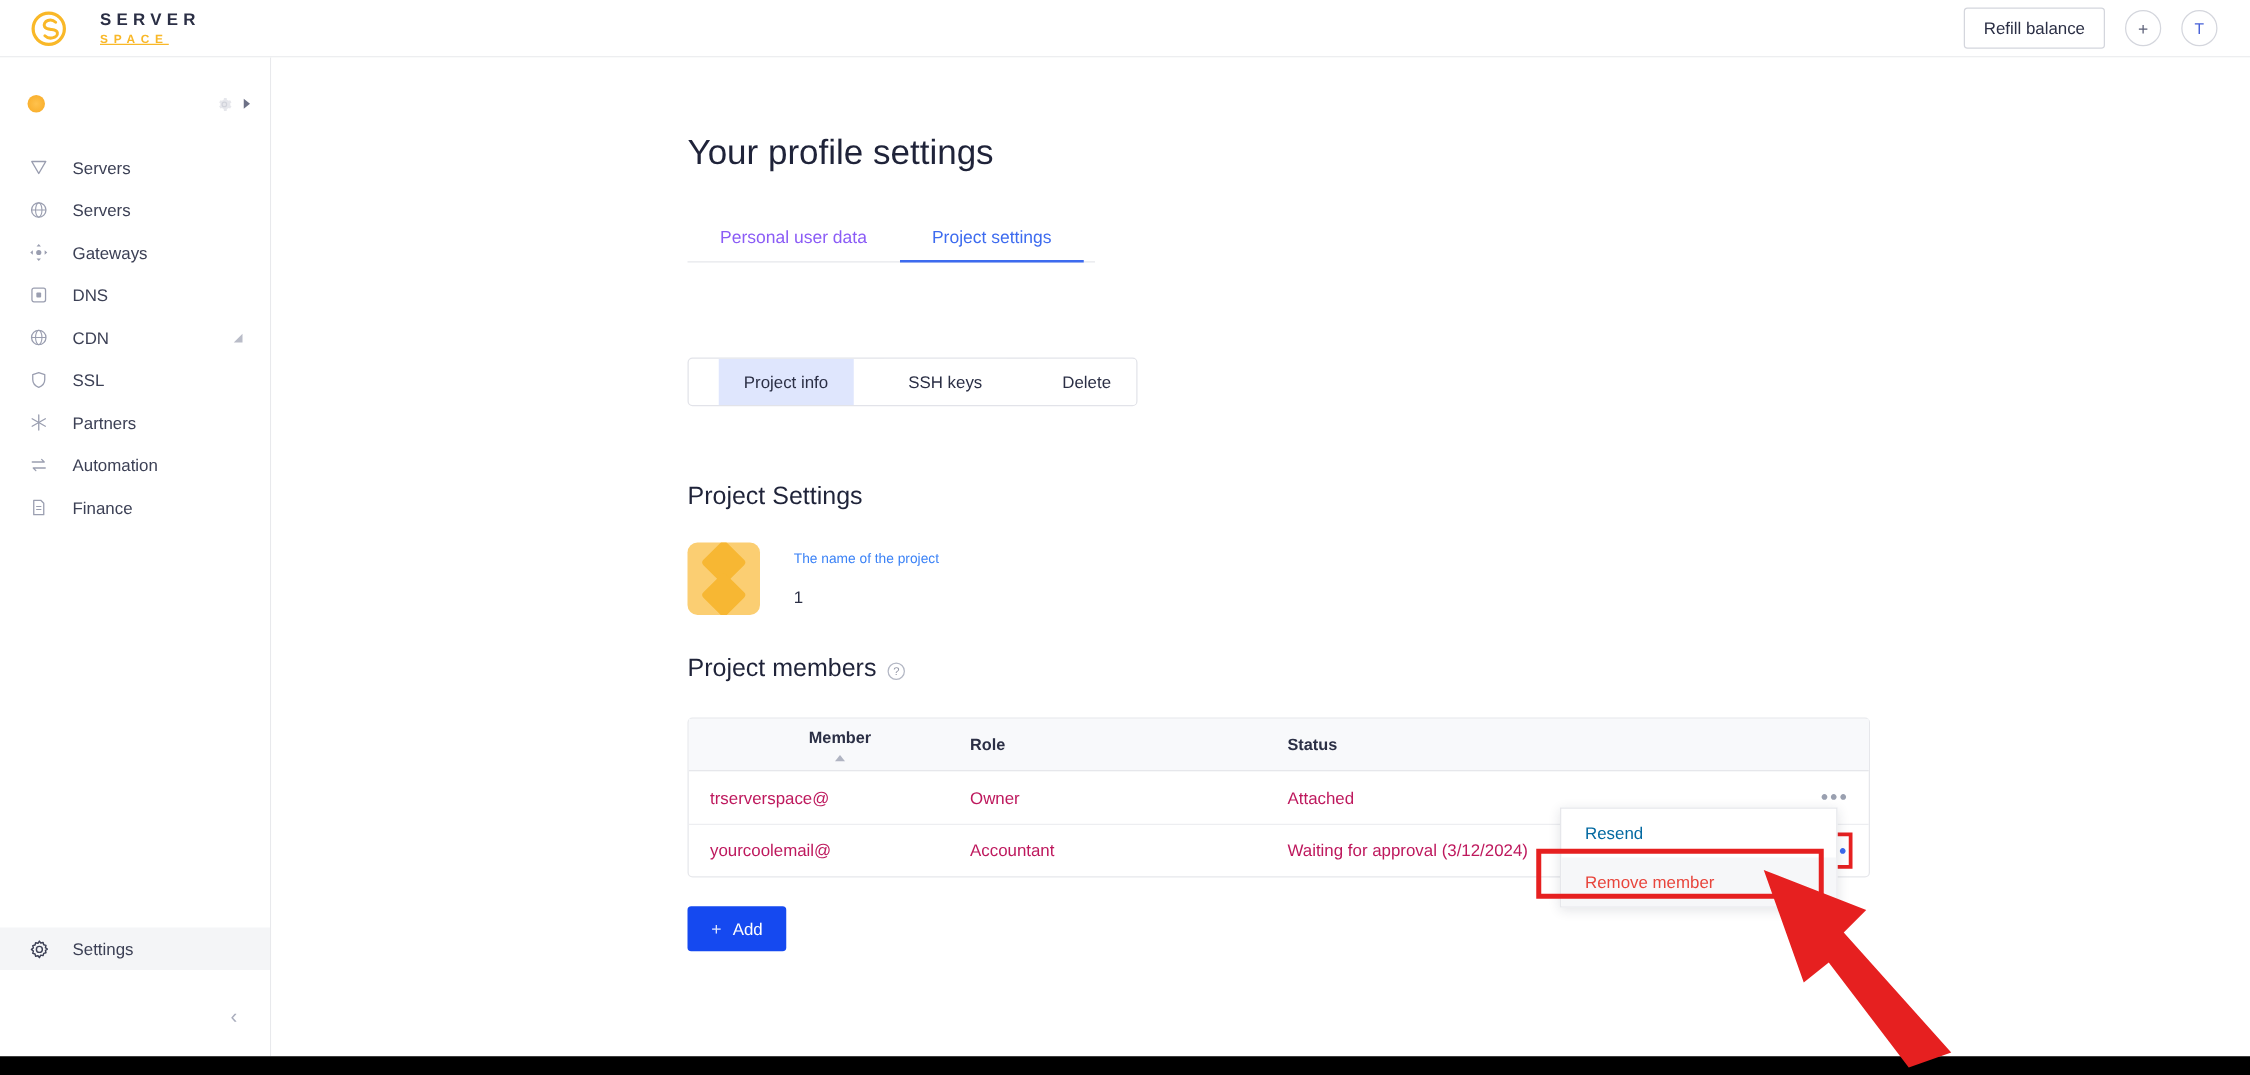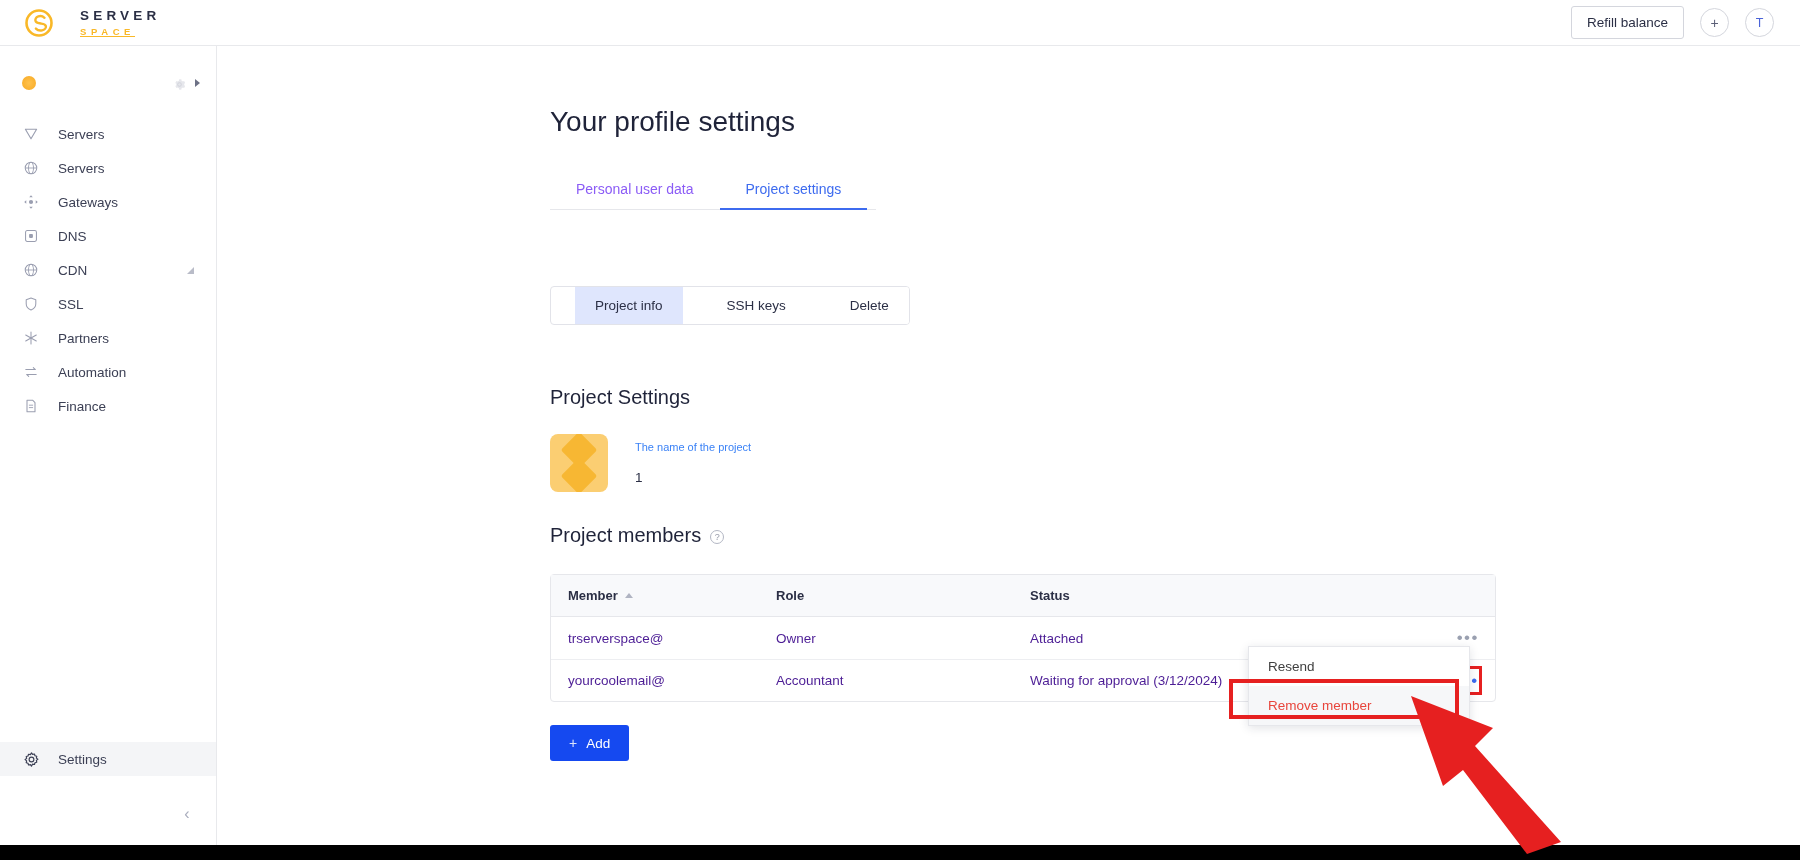--- a/index.html
+++ b/index.html
@@ -153,22 +153,22 @@
   .proj-meta .val { font-size:13.5px; color:#2b2f45; }
 
   
   .table {
     position:absolute; left:333px; top:528px; width:946px;
     border:1px solid #e6e7eb; border-radius:4px; background:#fff;
   }
   .tr { display:flex; align-items:center; height:41px; }
   .thead { background:#f8f9fb; border-bottom:1px solid #e6e7eb; height:42px; }
   .th { font-size:13px; color:#2b2f45; font-weight:bold; display:flex; align-items:center; gap:7px; }
-  .td { font-size:13.5px; color:#4c1d95; }
-  .c-member { width:225px; padding-left:17px; }
+  .td { font-size:13.5px; color:#be185d; }
+  .c-member { width:225px; padding-left:17px;flex-direction:column; }
   .c-role   { width:254px; }
   .c-status { width:395px; }
   .c-act    { flex:1; display:flex; justify-content:flex-end; padding-right:16px; }
   .sort-caret {
     width:0;height:0;border-left:4px solid transparent;border-right:4px solid transparent;
     border-bottom:5px solid #b0b4c2;
   }
   .row-sep { border-top:1px solid #edeef1; }
   .tr.body { height:42px; }
   .dots { letter-spacing:1.5px; font-size:17px; line-height:10px; cursor:pointer; color:#9aa0b0; }
@@ -178,21 +178,21 @@
     width:23px; height:23px; outline:3px solid #e62020; background:#fff;
   }
 
   
   .dropdown {
     position:absolute; left:1248px; top:646px; width:222px;
     background:#fff; border:1px solid #e6e7eb;
     box-shadow:0 2px 9px rgba(30,35,60,.13);
     z-index:20;
   }
-  .dd-item { padding:12px 19px; font-size:13.5px; color:#404040; cursor:pointer; }
+  .dd-item { padding:12px 19px; font-size:13.5px; color:#0369a1; cursor:pointer; }
   .dd-item.danger { color:#e8453c; background:#f6f7f9; }
 
   .dd-redbox {
     position:absolute; left:1229px; top:679px; width:230px; height:40px;
     border:4px solid #e62020; z-index:25; pointer-events:none;
   }
 
   
   .add-btn {
     position:absolute; left:333px; top:679px;

